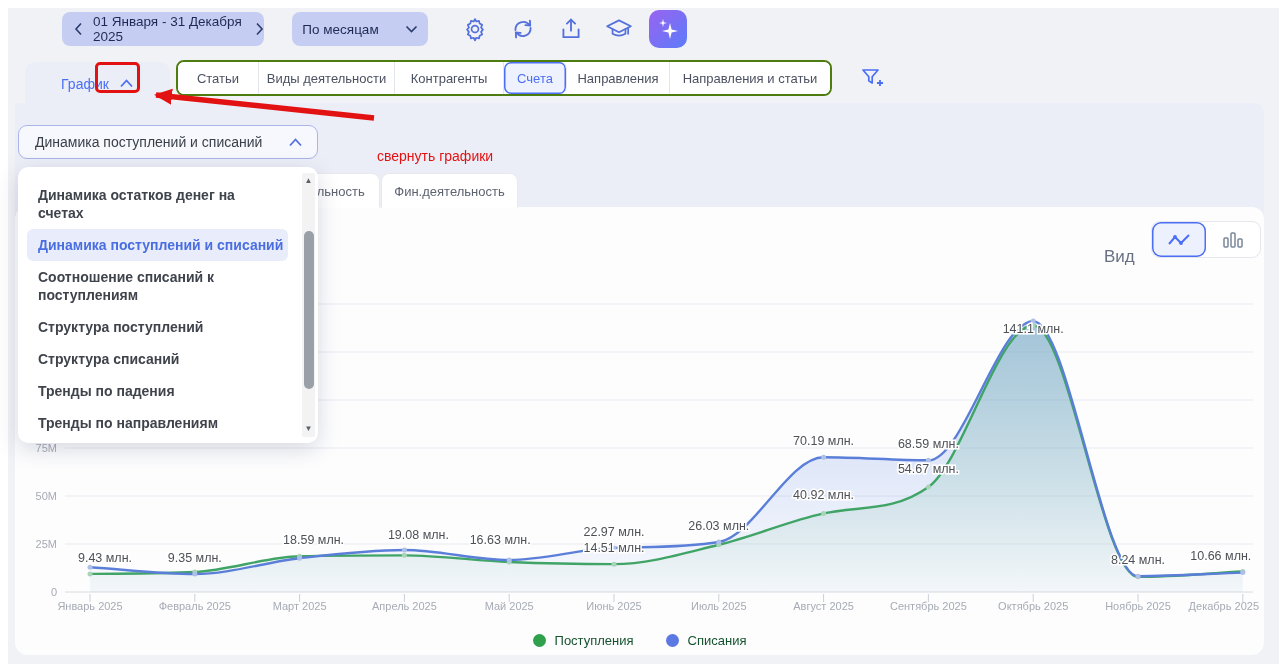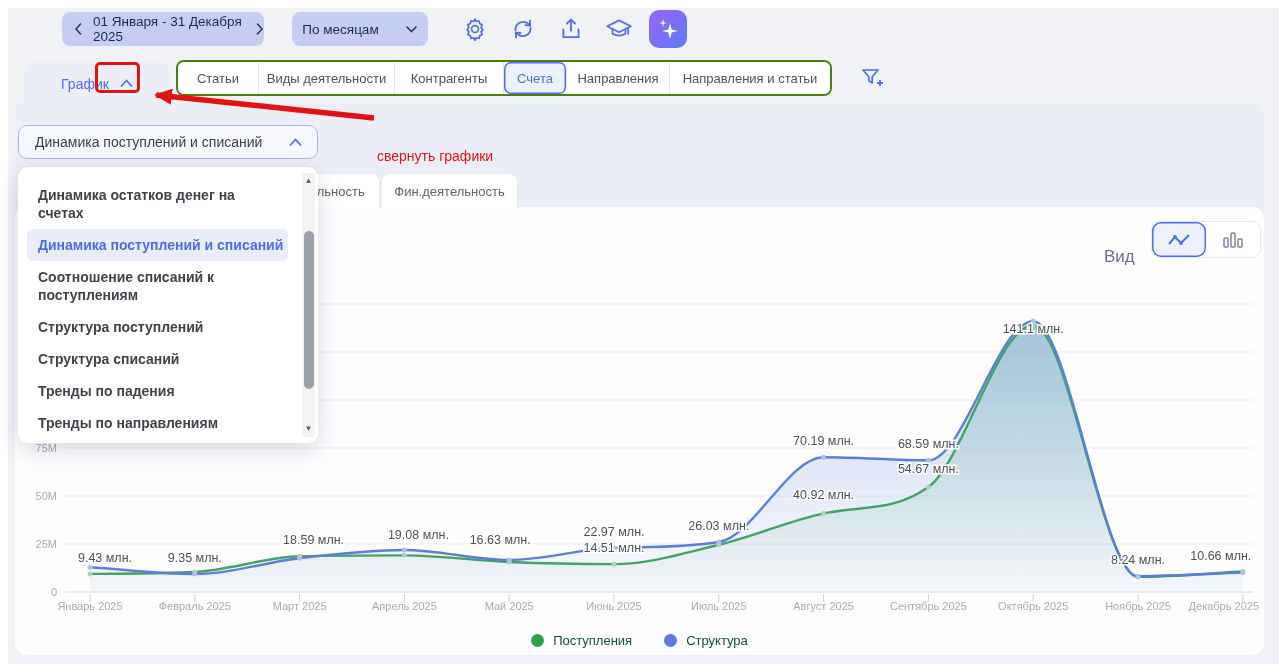--- a/index.html
+++ b/index.html
@@ -267,21 +267,21 @@
   </div>
 </div>
 
 <div class="abs legend" id="legend">
     <div class="legend-item">
       <span class="legend-dot" style="background: rgb(47, 161, 77);"></span>
       <span>Поступления</span>
     </div>
     <div class="legend-item">
       <span class="legend-dot" style="background: rgb(91, 120, 227);"></span>
-      <span>Структура</span>
+      <span>Списания</span>
     </div>
   </div>
 
 <div class="abs chart-select">
   <span>Динамика поступлений и списаний</span>
   <svg width="15" height="9" viewBox="0 0 15 9">
       <polyline points="2,7.5 7.5,1.5 13,7.5" fill="none" stroke="#5470dd" stroke-width="1.8"></polyline>
     </svg>
 </div>
 

